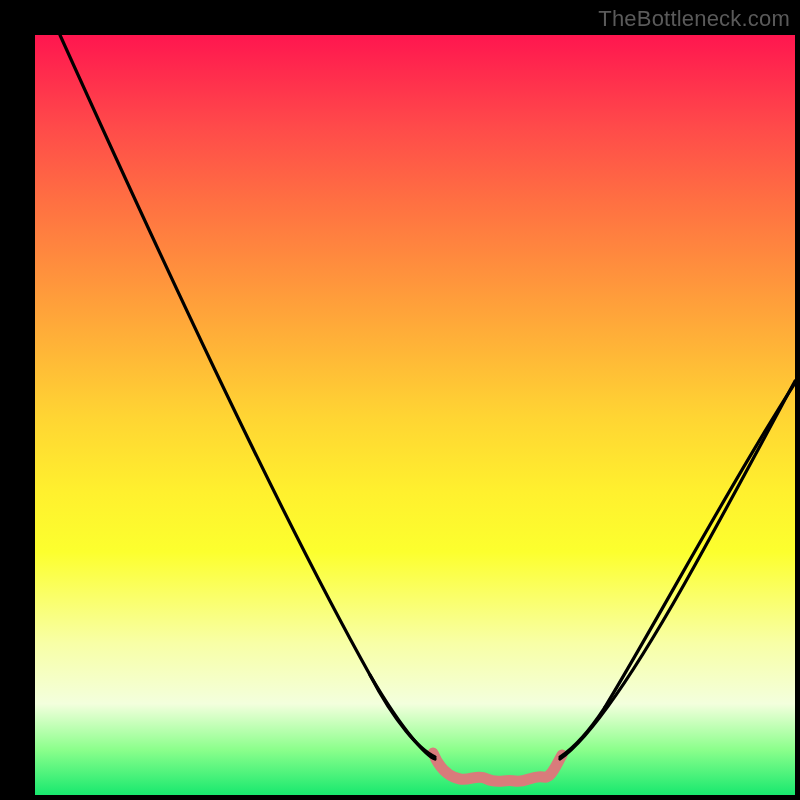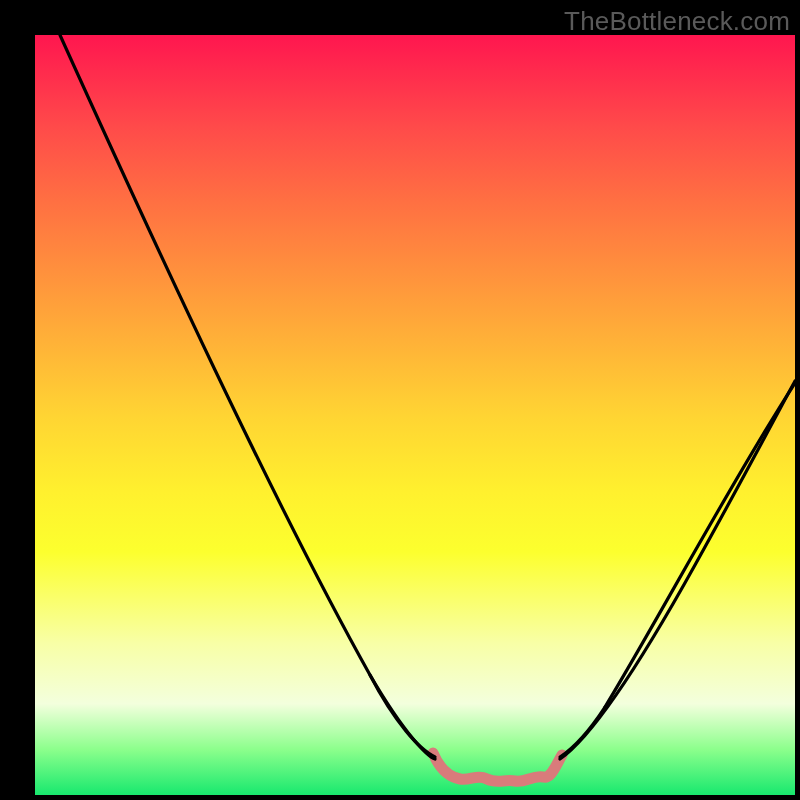--- a/index.html
+++ b/index.html
@@ -40,21 +40,21 @@
   .svg-layer {
     position: absolute;
     left: 0;
     top: 0;
   }
   .watermark {
     position: absolute;
     top: 6px;
     right: 10px;
     color: #5a5a5a;
-    font-size: 26px;
+    font-size: 22px;
     font-weight: 500;
     letter-spacing: 0.2px;
     user-select: none;
   }
 </style>
 </head>
 <body>
 
 <div class="frame">
 

